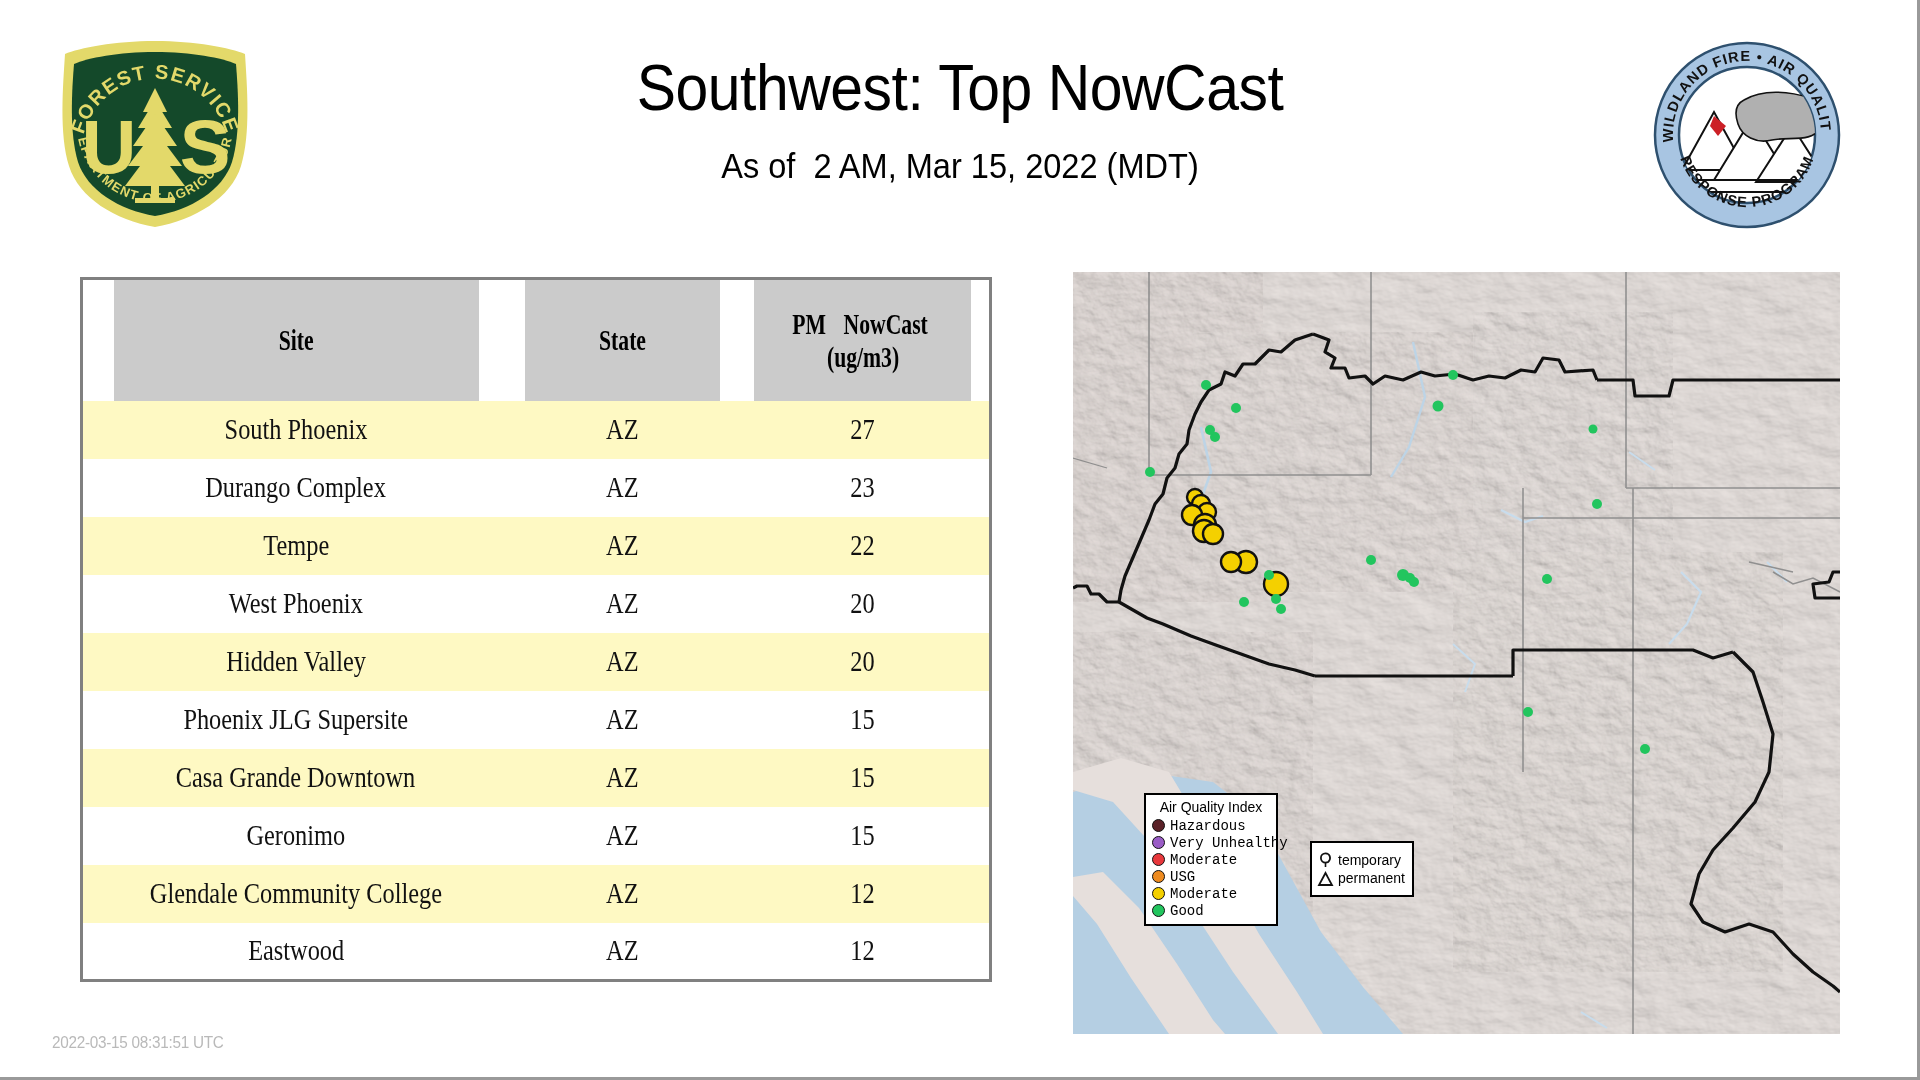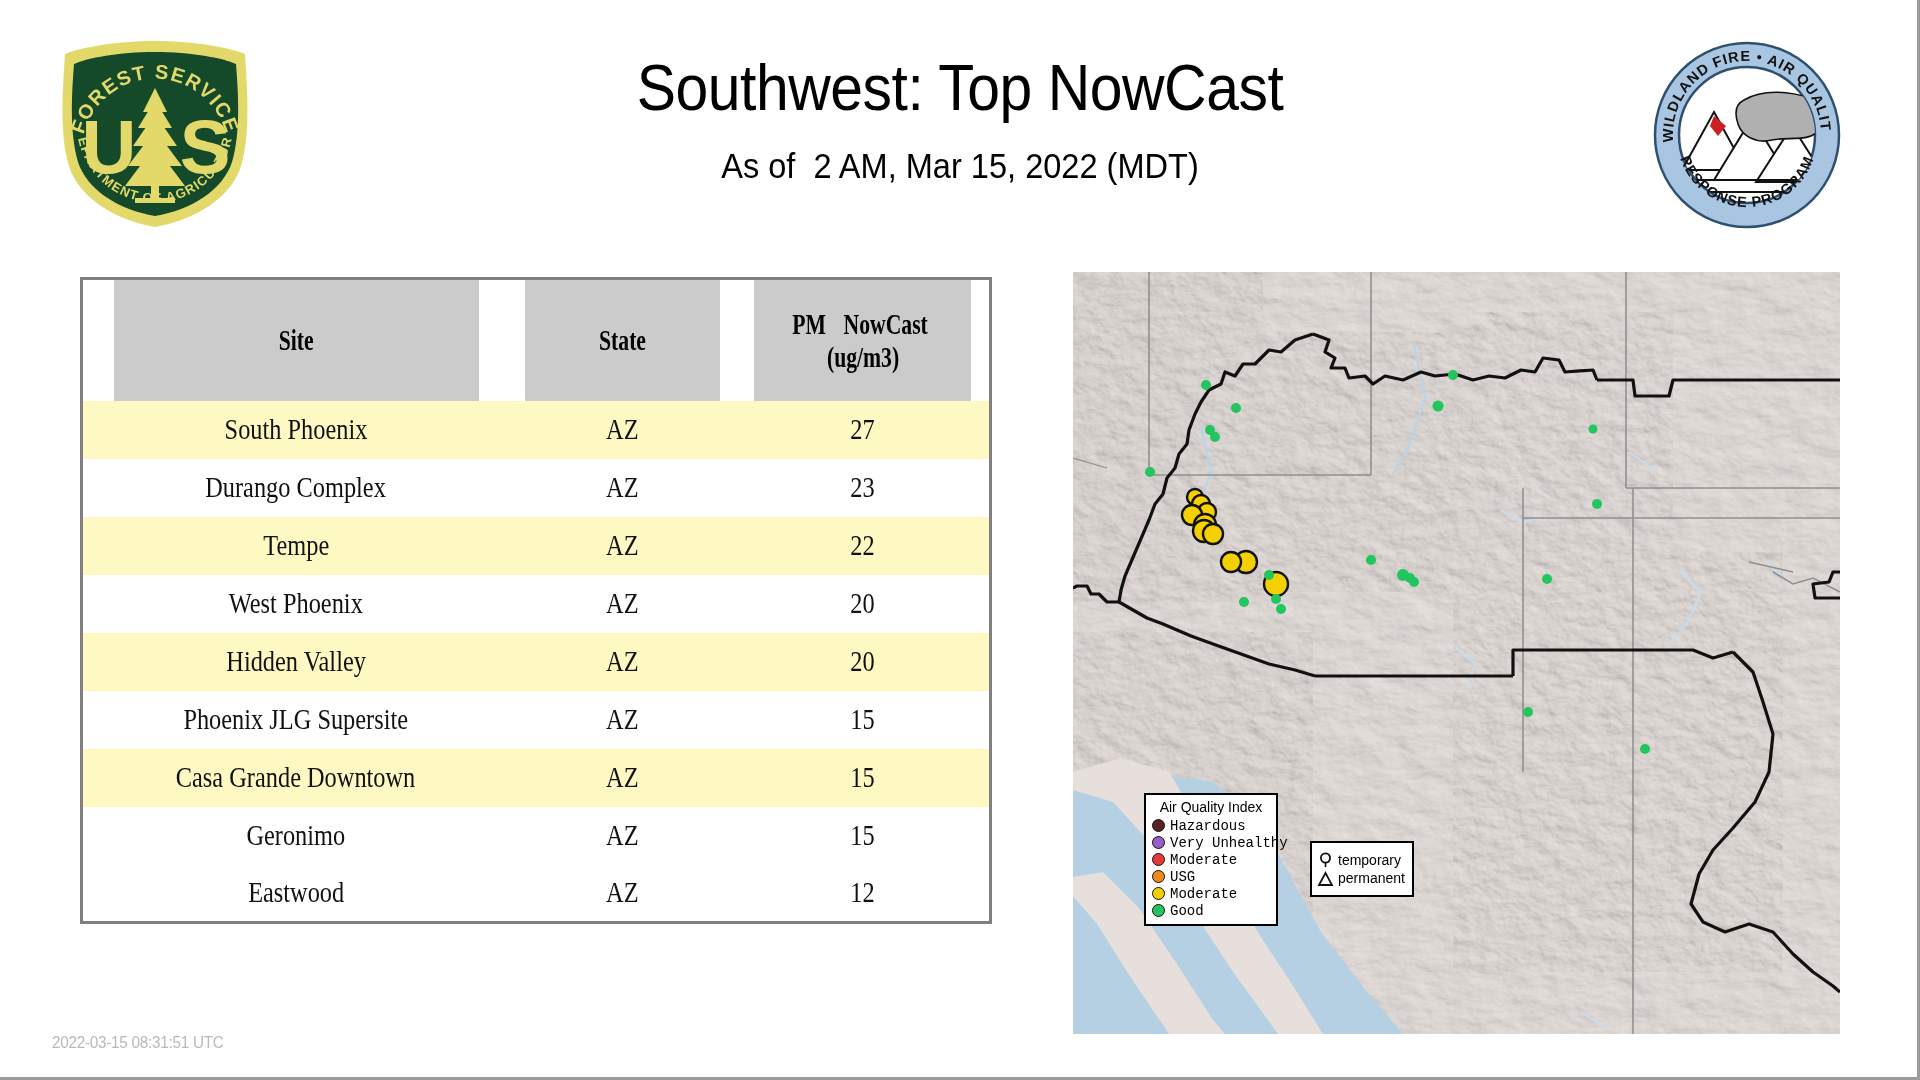--- a/index.html
+++ b/index.html
@@ -232,20 +232,25 @@
           </tr>
           <tr class="odd">
             <td class="site-cell"><span class="cond">Casa Grande Downtown</span></td>
             <td><span class="cond">AZ</span></td>
             <td><span class="cond">15</span></td>
           </tr>
           <tr class="even">
             <td class="site-cell"><span class="cond">Geronimo</span></td>
             <td><span class="cond">AZ</span></td>
             <td><span class="cond">15</span></td>
+          </tr>
+          <tr class="odd">
+            <td class="site-cell"><span class="cond">Glendale Community College</span></td>
+            <td><span class="cond">AZ</span></td>
+            <td><span class="cond">12</span></td>
           </tr>
           <tr class="even">
             <td class="site-cell"><span class="cond">Eastwood</span></td>
             <td><span class="cond">AZ</span></td>
             <td><span class="cond">12</span></td>
           </tr>
         </tbody>
     </table>
   </div>
 

